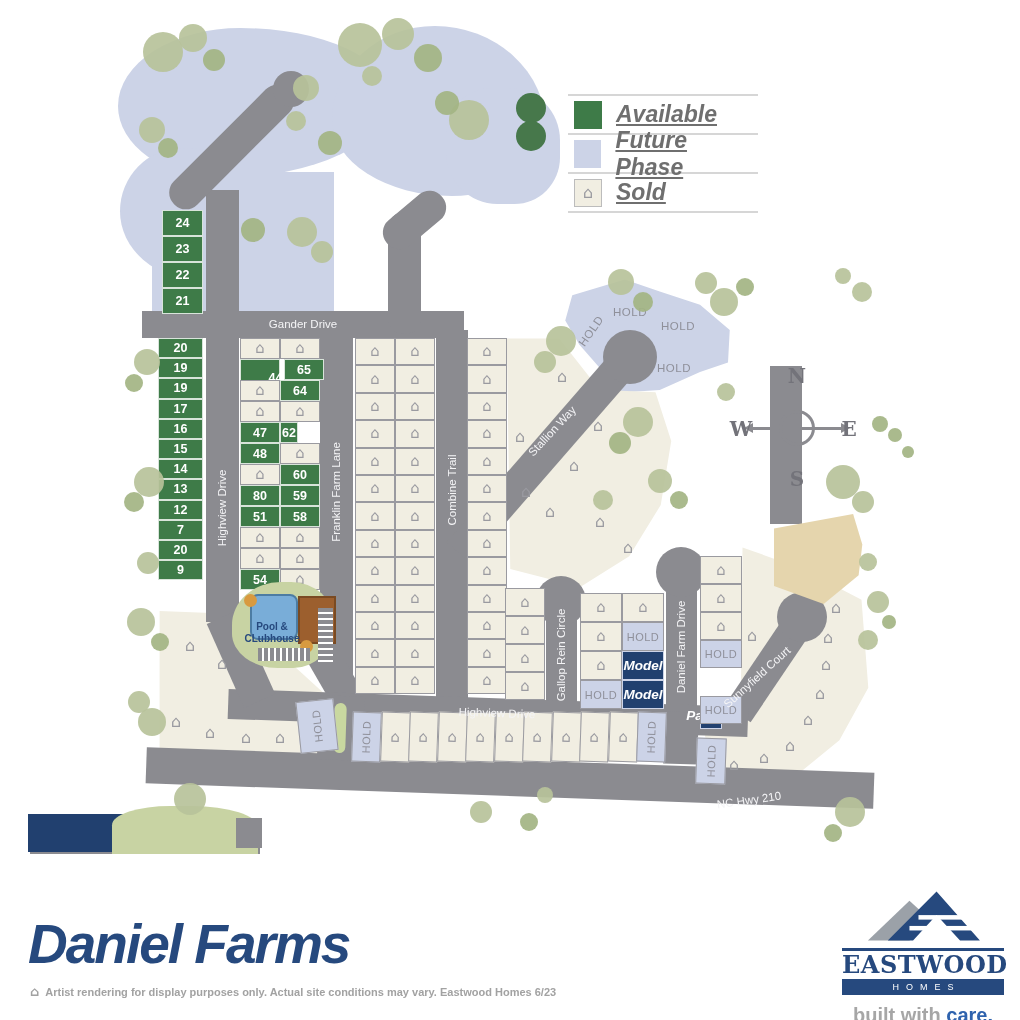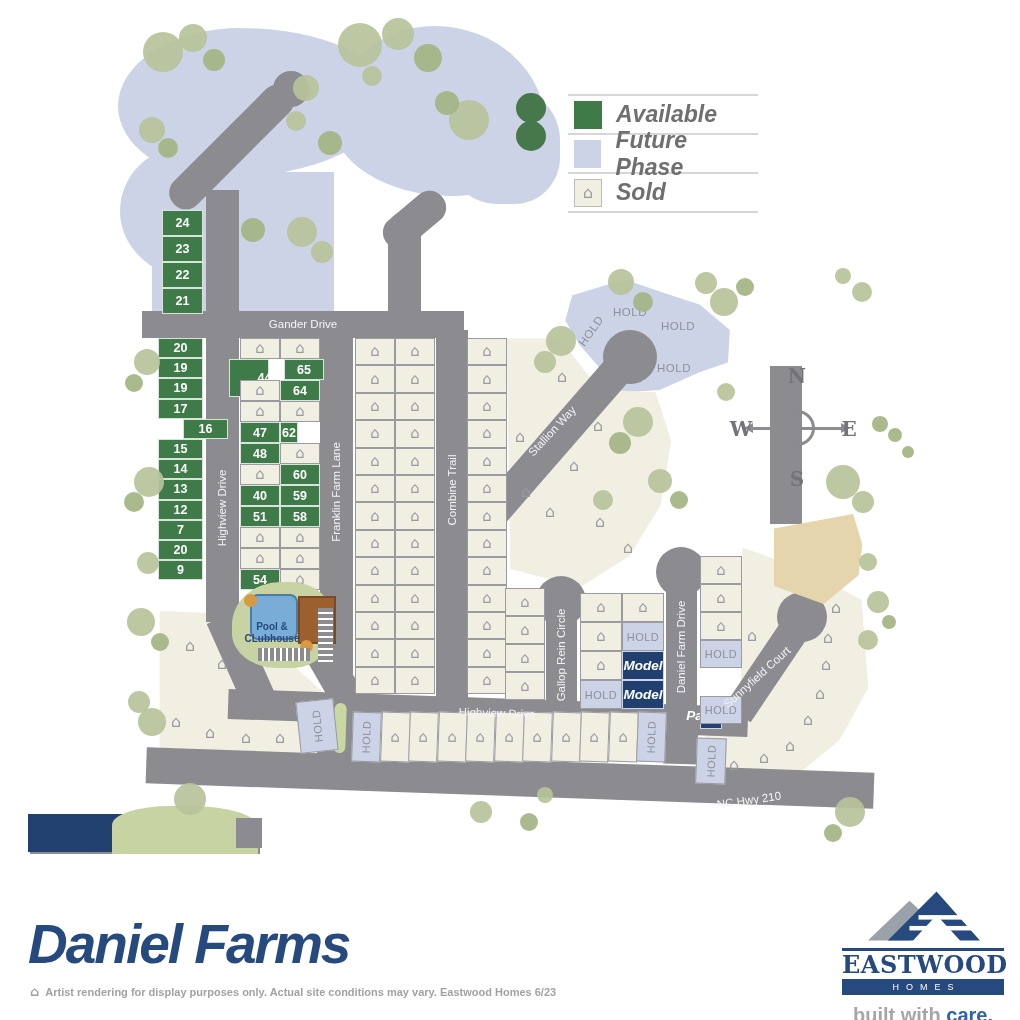--- a/index.html
+++ b/index.html
@@ -28,21 +28,21 @@
   .holdfree{position:absolute;color:var(--hold_text);font-size:11.5px;letter-spacing:.5px;white-space:nowrap;z-index:3;}
   .slabel{position:absolute;color:#f4f4f6;font-size:11.5px;white-space:nowrap;z-index:4;}
   
   .legend{position:absolute;left:568px;top:94px;width:190px;z-index:10;background:transparent;}
   .lrow{display:flex;align-items:center;border-top:2px solid #d6d6d6;padding:3px 0 3px 6px;height:31px;}
   .legend .lrow:last-child{border-bottom:2px solid #d6d6d6;}
   .swatch{width:28px;height:28px;margin-right:14px;display:flex;align-items:center;justify-content:center;box-sizing:border-box;}
   .sw-available{background:var(--available);}
   .sw-future{background:var(--future);}
   .sw-sold{background:var(--sold_fill);border:1px solid #bcbcbc;color:var(--sold_border);font-size:16px;font-family:"DejaVu Sans",sans-serif;}
-  .llabel{font-size:23px;font-weight:bold;font-style:italic;color:var(--legend_text);}
+  .llabel{font-size:23px;font-weight:bold;font-style:italic;color:var(--legend_text);text-decoration:underline;}
   
   .compass{position:absolute;z-index:10;}
   .c-letter{position:absolute;transform:translate(-50%,-50%);font-family:"DejaVu Serif",serif;font-weight:bold;font-size:20px;color:#73737a;}
   .c-circle{position:absolute;left:779px;top:410px;width:36px;height:36px;border:3px solid var(--road);border-radius:50%;box-sizing:border-box;}
   .c-line{position:absolute;left:752px;top:427px;width:90px;height:2.5px;background:var(--road);}
   .c-arrow{position:absolute;width:0;height:0;border-top:5px solid transparent;border-bottom:5px solid transparent;}
   .c-arrow.west{left:744px;top:423px;border-right:9px solid var(--road);}
   .c-arrow.east{left:841px;top:423px;border-left:9px solid var(--road);}
   
   .poolarea{position:absolute;z-index:5;}
@@ -135,21 +135,21 @@
       </div>
       <div class="lot a" style="left: 158px; top: 358.2px; width: 45px; height: 20.2px;">
         <span>19</span>
       </div>
       <div class="lot a" style="left: 158px; top: 378.4px; width: 45px; height: 20.2px;">
         <span>19</span>
       </div>
       <div class="lot a" style="left: 158px; top: 398.6px; width: 45px; height: 20.2px;">
         <span>17</span>
       </div>
-      <div class="lot a" style="left: 158px; top: 418.8px; width: 45px; height: 20.2px; margin-left: 25px;">
+      <div class="lot a" style="left: 158px; top: 418.8px; width: 45px; height: 20.2px;">
         <span>16</span>
       </div>
       <div class="lot a" style="left: 158px; top: 439px; width: 45px; height: 20.2px;">
         <span>15</span>
       </div>
       <div class="lot a" style="left: 158px; top: 459.2px; width: 45px; height: 20.2px;">
         <span>14</span>
       </div>
       <div class="lot a" style="left: 158px; top: 479.4px; width: 45px; height: 20.2px;">
         <span>13</span>
@@ -165,21 +165,21 @@
       </div>
       <div class="lot a" style="left: 158px; top: 560.2px; width: 45px; height: 20.2px;">
         <span>9</span>
       </div>
       <div class="lot s" style="left: 240px; top: 338px; width: 40px; height: 21px;">
         <span class="house">⌂</span>
       </div>
       <div class="lot s" style="left: 280px; top: 338px; width: 40px; height: 21px;">
         <span class="house">⌂</span>
       </div>
-      <div class="lot a" style="left: 229px; top: 359px; width: 40px; height: 38px; padding-left: 31px;">
+      <div class="lot a" style="left: 240px; top: 359px; width: 40px; height: 38px; padding-left: 31px;">
         <span>44</span>
       </div>
       <div class="lot a" style="left: 284px; top: 359px; width: 40px; height: 21px;">
         <span>65</span>
       </div>
       <div class="lot s" style="left: 240px; top: 380px; width: 40px; height: 21px;">
         <span class="house">⌂</span>
       </div>
       <div class="lot a" style="left: 280px; top: 380px; width: 40px; height: 21px;">
         <span>64</span>
@@ -202,21 +202,21 @@
       <div class="lot s" style="left: 280px; top: 443px; width: 40px; height: 21px;">
         <span class="house">⌂</span>
       </div>
       <div class="lot s" style="left: 240px; top: 464px; width: 40px; height: 21px;">
         <span class="house">⌂</span>
       </div>
       <div class="lot a" style="left: 280px; top: 464px; width: 40px; height: 21px;">
         <span>60</span>
       </div>
       <div class="lot a" style="left: 240px; top: 485px; width: 40px; height: 21px;">
-        <span>40</span>
+        <span>80</span>
       </div>
       <div class="lot a" style="left: 280px; top: 485px; width: 40px; height: 21px;">
         <span>59</span>
       </div>
       <div class="lot a" style="left: 240px; top: 506px; width: 40px; height: 21px;">
         <span>51</span>
       </div>
       <div class="lot a" style="left: 280px; top: 506px; width: 40px; height: 21px;">
         <span>58</span>
       </div>

